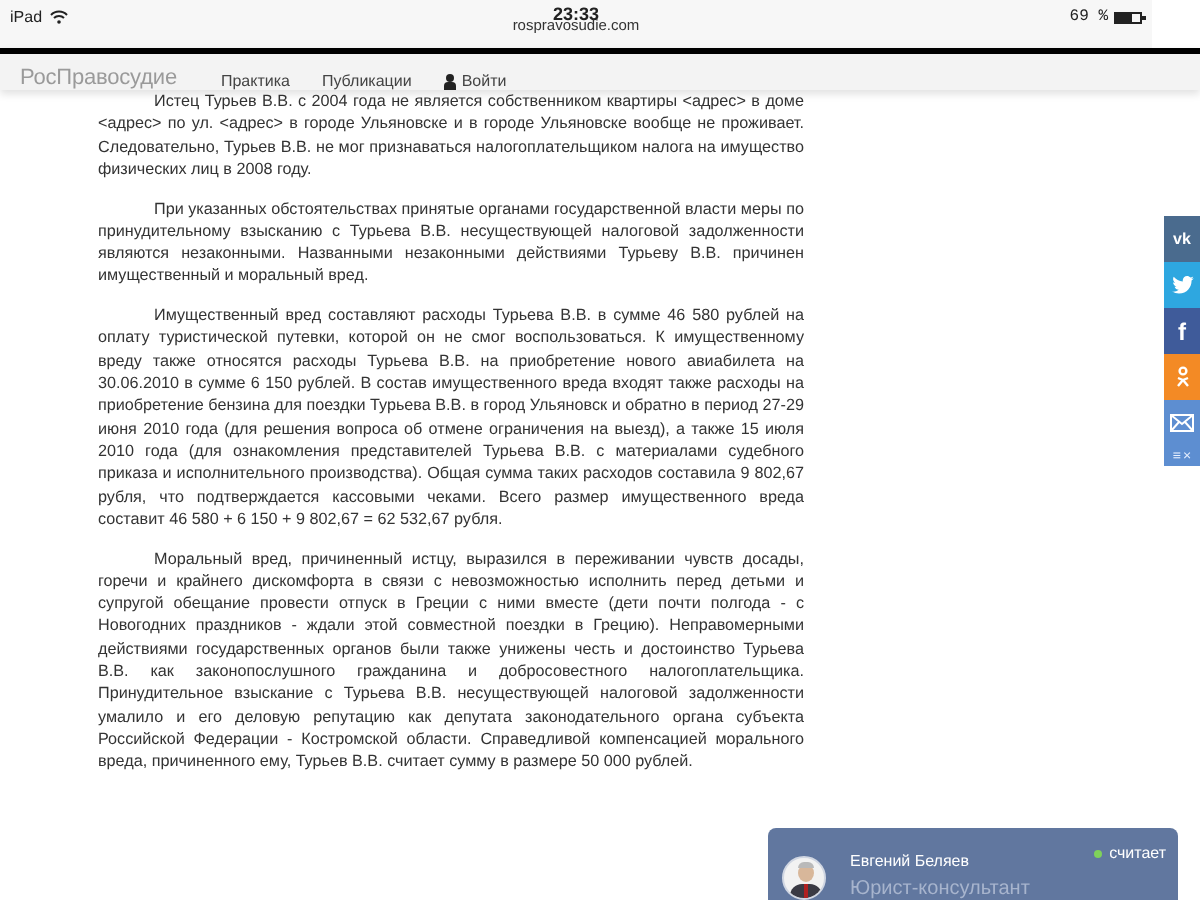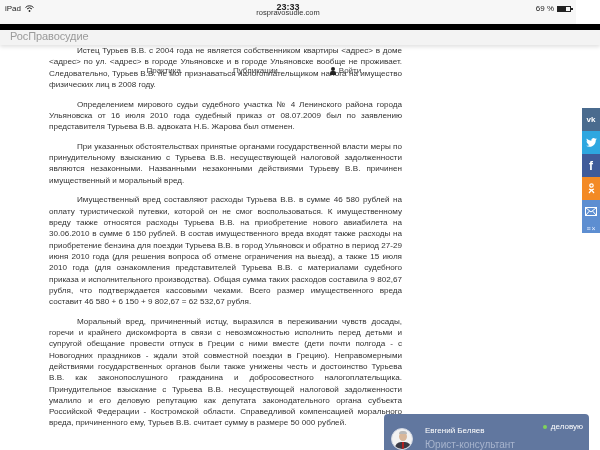--- a/index.html
+++ b/index.html
@@ -6,30 +6,30 @@
     html, body { width: 600px; height: 450px; overflow: hidden; background: #ffffff; }
     body { font-family: "Liberation Sans", sans-serif; position: relative; color: #333; }
 
     .statusbar {
       position: absolute; left: 0; top: 0; width: 576px; height: 24px;
       background: #f7f7f7; font-size: 8px; color: #222;
     }
     .sb-left { position: absolute; left: 5px; top: 4px; display: flex; align-items: center; gap: 4px; }
     .sb-time { position: absolute; left: 0; right: 0; top: 2px; text-align: center; font-size: 9px; font-weight: bold; }
     .sb-url { position: absolute; left: 0; right: 0; top: 8px; text-align: center; font-size: 7.5px; color: #333; }
-    .sb-right { position: absolute; right: 5px; top: 4px; display: flex; align-items: center; gap: 3px; }
+    .sb-right { position: absolute; right: 5px; top: 4px; display: flex; align-items: center; gap: 3px; font-family: Liberation Mono, monospace; }
     .battery { width: 14px; height: 6px; border: 1px solid #222; position: relative; }
     .battery .fill { position: absolute; left: 0; top: 0; bottom: 0; width: 69%; background: #222; }
     .battery::after { content: ""; position: absolute; right: -3px; top: 1px; width: 2px; height: 2px; background: #222; }
 
     .navbar {
       position: absolute; left: 0; top: 24px; width: 600px; height: 21px;
-      background: #f3f3f3; border-top: 6px solid #000000;
+      background: #f3f3f3; border-top: 3px solid #000000;
       box-shadow: 0 2px 4px rgba(0,0,0,0.12);
-      display: flex; align-items: flex-start; z-index: 5; gap: 36px;
+      display: flex; align-items: flex-end; z-index: 5;
     }
     .brand { margin-left: 10px; font-size: 11px; color: #9a9a9a; margin-right: 22px; letter-spacing: -0.1px; }
     .nav-link { font-size: 8px; color: #444; margin-right: 16px; display: flex; align-items: center; gap: 3px; margin-top: 36px; }
     .user-icon { display: inline-block; width: 6px; height: 8px; position: relative; }
     .user-icon::before { content: ""; position: absolute; left: 1px; top: 0; width: 4px; height: 4px; border-radius: 50%; background: #222; }
     .user-icon::after { content: ""; position: absolute; left: 0; top: 4px; width: 6px; height: 4px; background: #222; border-radius: 2px 2px 0 0; }
 
     .content {
       position: absolute; left: 49px; top: 45px; width: 353px;
       font-size: 8.1px; line-height: 11.3px; color: #333;
@@ -96,21 +96,20 @@
   <span class="nav-link">Практика</span>
   <span class="nav-link">Публикации</span>
   <span class="nav-link">
     <span class="user-icon"></span>
     <span>Войти</span>
   </span>
 </div>
 
 <div class="content">
   <p class="indent">Истец Турьев В.В. с 2004 года не является собственником квартиры &lt;адрес&gt; в доме &lt;адрес&gt; по ул. &lt;адрес&gt; в городе Ульяновске и в городе Ульяновске вообще не проживает. Следовательно, Турьев В.В. не мог признаваться налогоплательщиком налога на имущество физических лиц в 2008 году.</p>
-  <p class="indent">Определением мирового судьи судебного участка № 4 Ленинского района города Ульяновска от 16 июля 2010 года судебный приказ от 08.07.2009 был по заявлению представителя Турьева В.В. адвоката Н.Б. Жарова был отменен.</p>
   <p class="indent">При указанных обстоятельствах принятые органами государственной власти меры по принудительному взысканию с Турьева В.В. несуществующей налоговой задолженности являются незаконными. Названными незаконными действиями Турьеву В.В. причинен имущественный и моральный вред.</p>
   <p class="indent">Имущественный вред составляют расходы Турьева В.В. в сумме 46 580 рублей на оплату туристической путевки, которой он не смог воспользоваться. К имущественному вреду также относятся расходы Турьева В.В. на приобретение нового авиабилета на 30.06.2010 в сумме 6 150 рублей. В состав имущественного вреда входят также расходы на приобретение бензина для поездки Турьева В.В. в город Ульяновск и обратно в период 27-29 июня 2010 года (для решения вопроса об отмене ограничения на выезд), а также 15 июля 2010 года (для ознакомления представителей Турьева В.В. с материалами судебного приказа и исполнительного производства). Общая сумма таких расходов составила 9 802,67 рубля, что подтверждается кассовыми чеками. Всего размер имущественного вреда составит 46 580 + 6 150 + 9 802,67 = 62 532,67 рубля.</p>
   <p class="indent">Моральный вред, причиненный истцу, выразился в переживании чувств досады, горечи и крайнего дискомфорта в связи с невозможностью исполнить перед детьми и супругой обещание провести отпуск в Греции с ними вместе (дети почти полгода - с Новогодних праздников - ждали этой совместной поездки в Грецию). Неправомерными действиями государственных органов были также унижены честь и достоинство Турьева В.В. как законопослушного гражданина и добросовестного налогоплательщика. Принудительное взыскание с Турьева В.В. несуществующей налоговой задолженности умалило и его деловую репутацию как депутата законодательного органа субъекта Российской Федерации - Костромской области. Справедливой компенсацией морального вреда, причиненного ему, Турьев В.В. считает сумму в размере 50 000 рублей.</p>
 </div>
 
 <div class="share">
   <div class="btn vk">
     <span>vk</span>
   </div>
   <div class="btn tw">
@@ -146,15 +145,15 @@
       <span class="tie"></span>
       <span class="head"></span>
       <span class="hair"></span>
   </div>
   <div class="chat-info">
     <div class="chat-name">Евгений Беляев</div>
     <div class="chat-role">Юрист-консультант</div>
   </div>
   <div class="chat-status">
     <span class="online-dot"></span>
-    <span>деловую</span>
+    <span>считает</span>
   </div>
 </div>
 
 </body></html>

